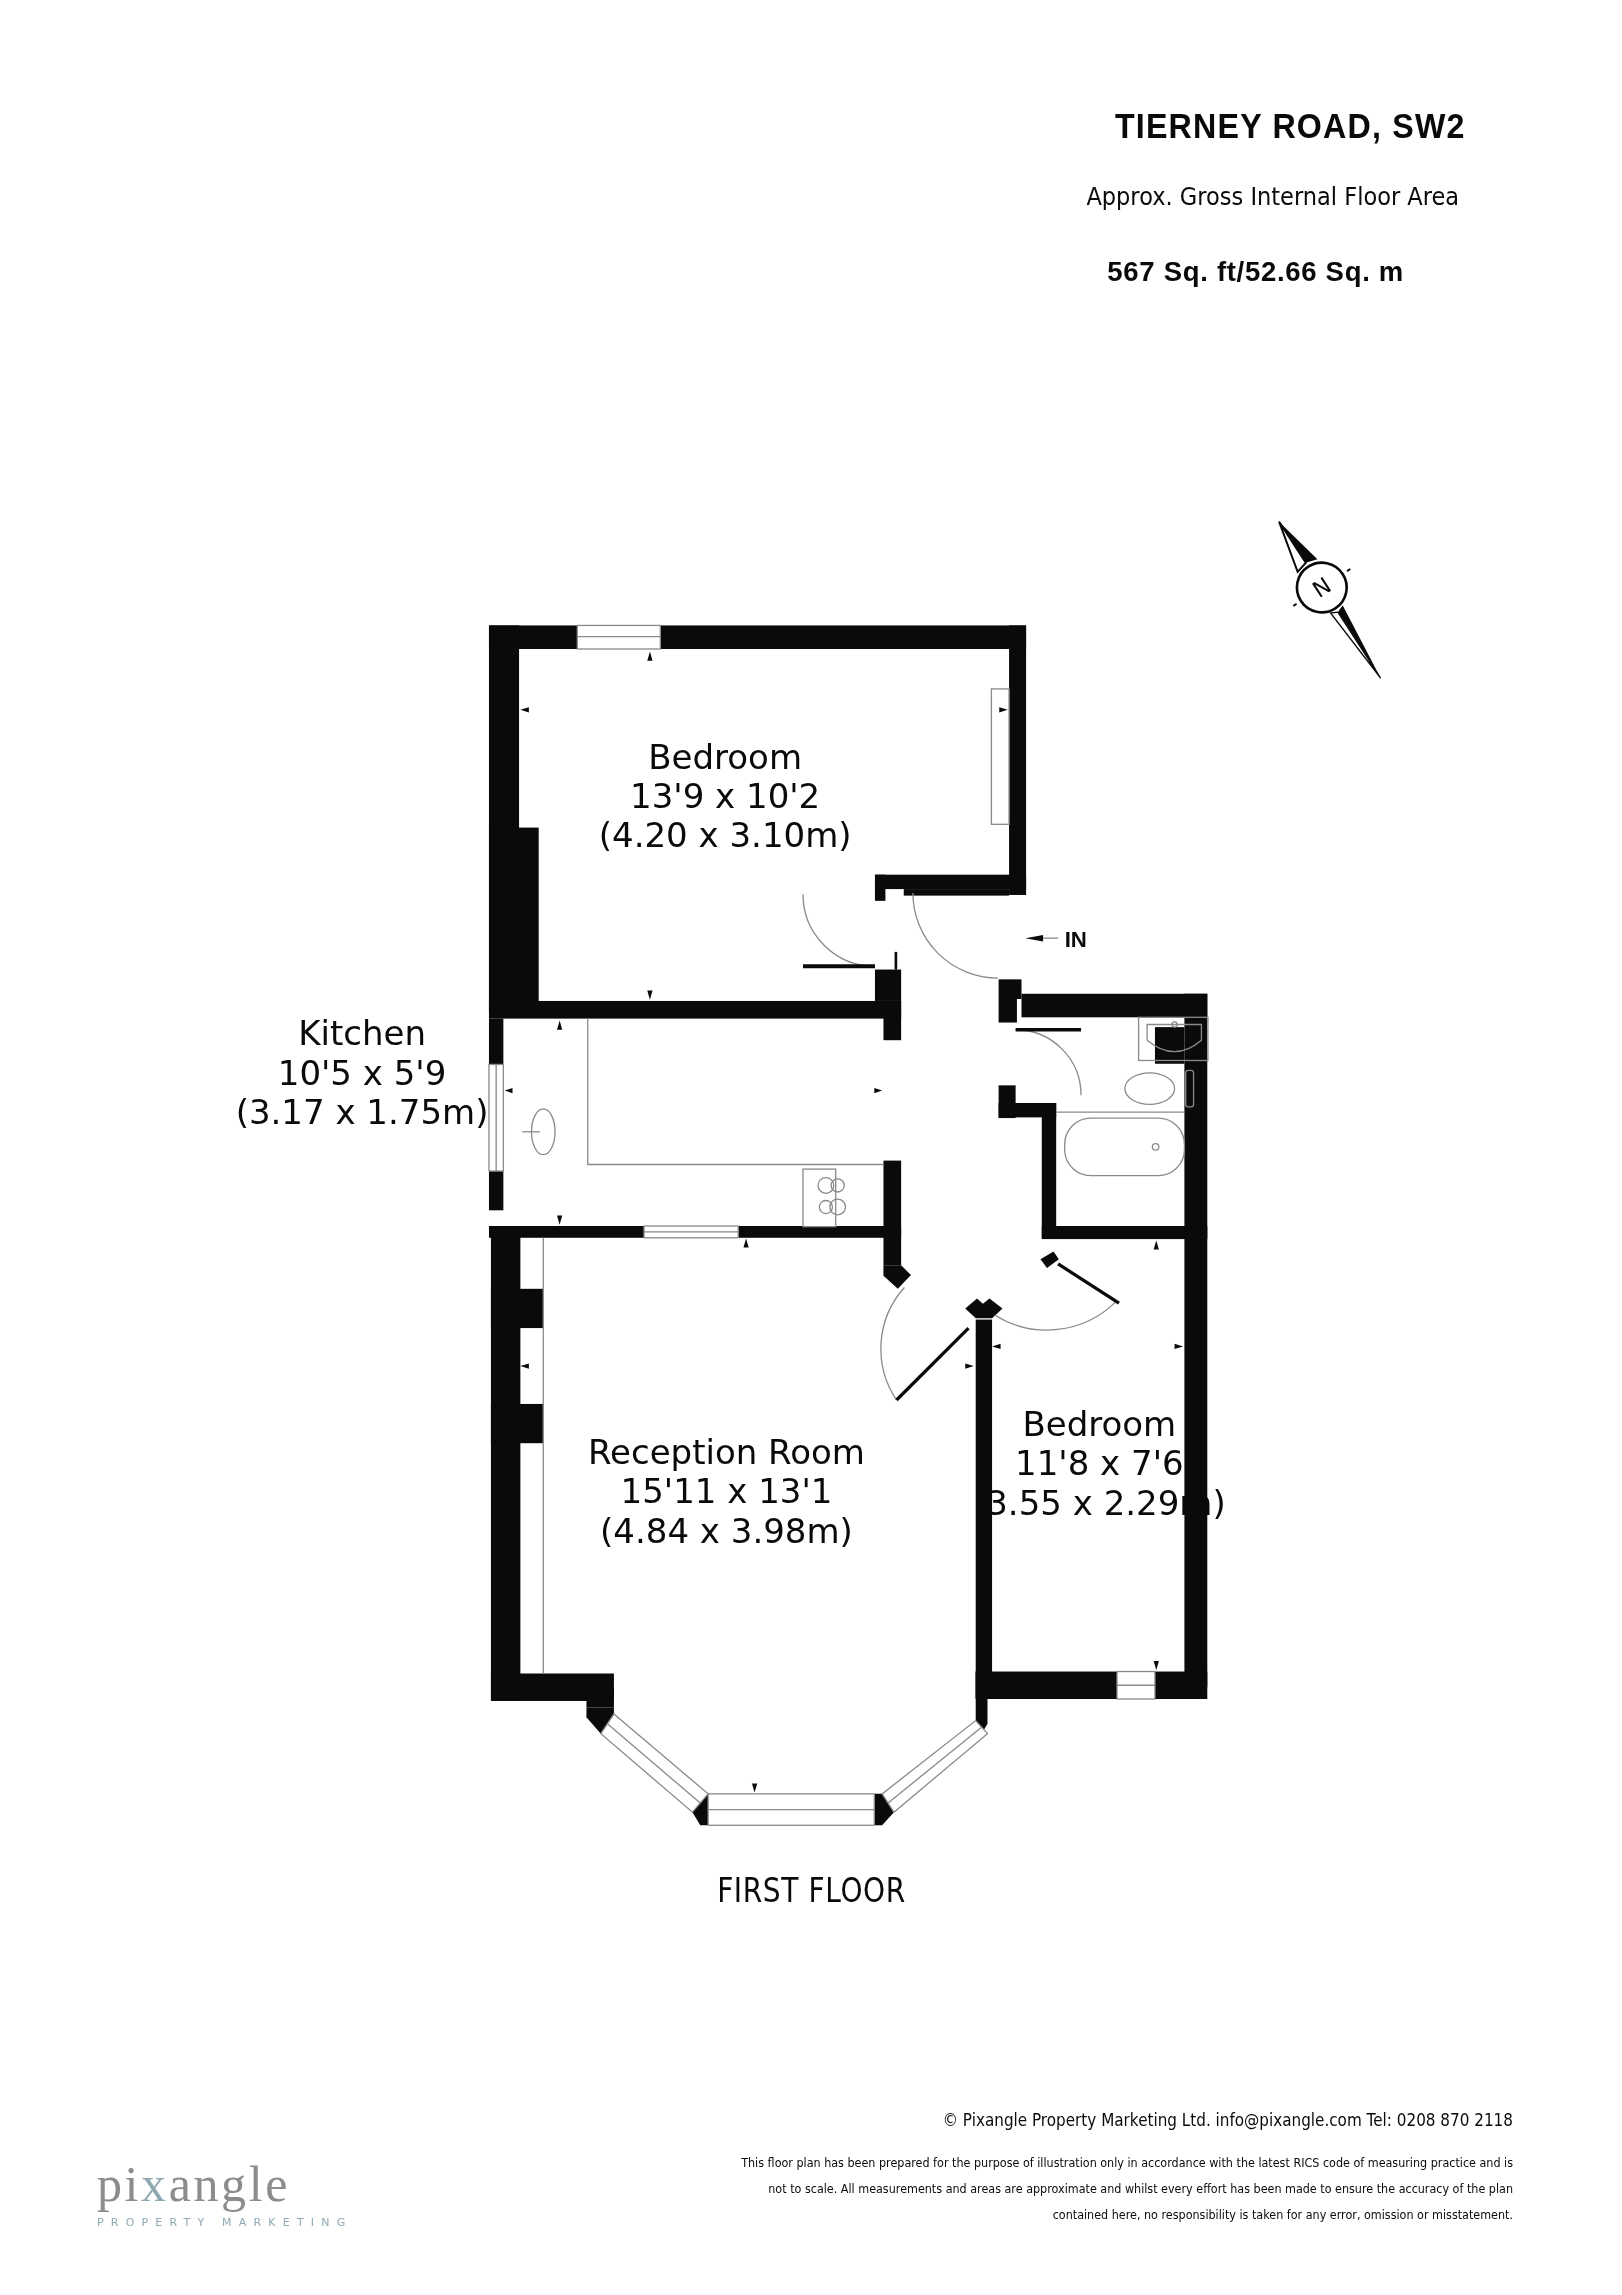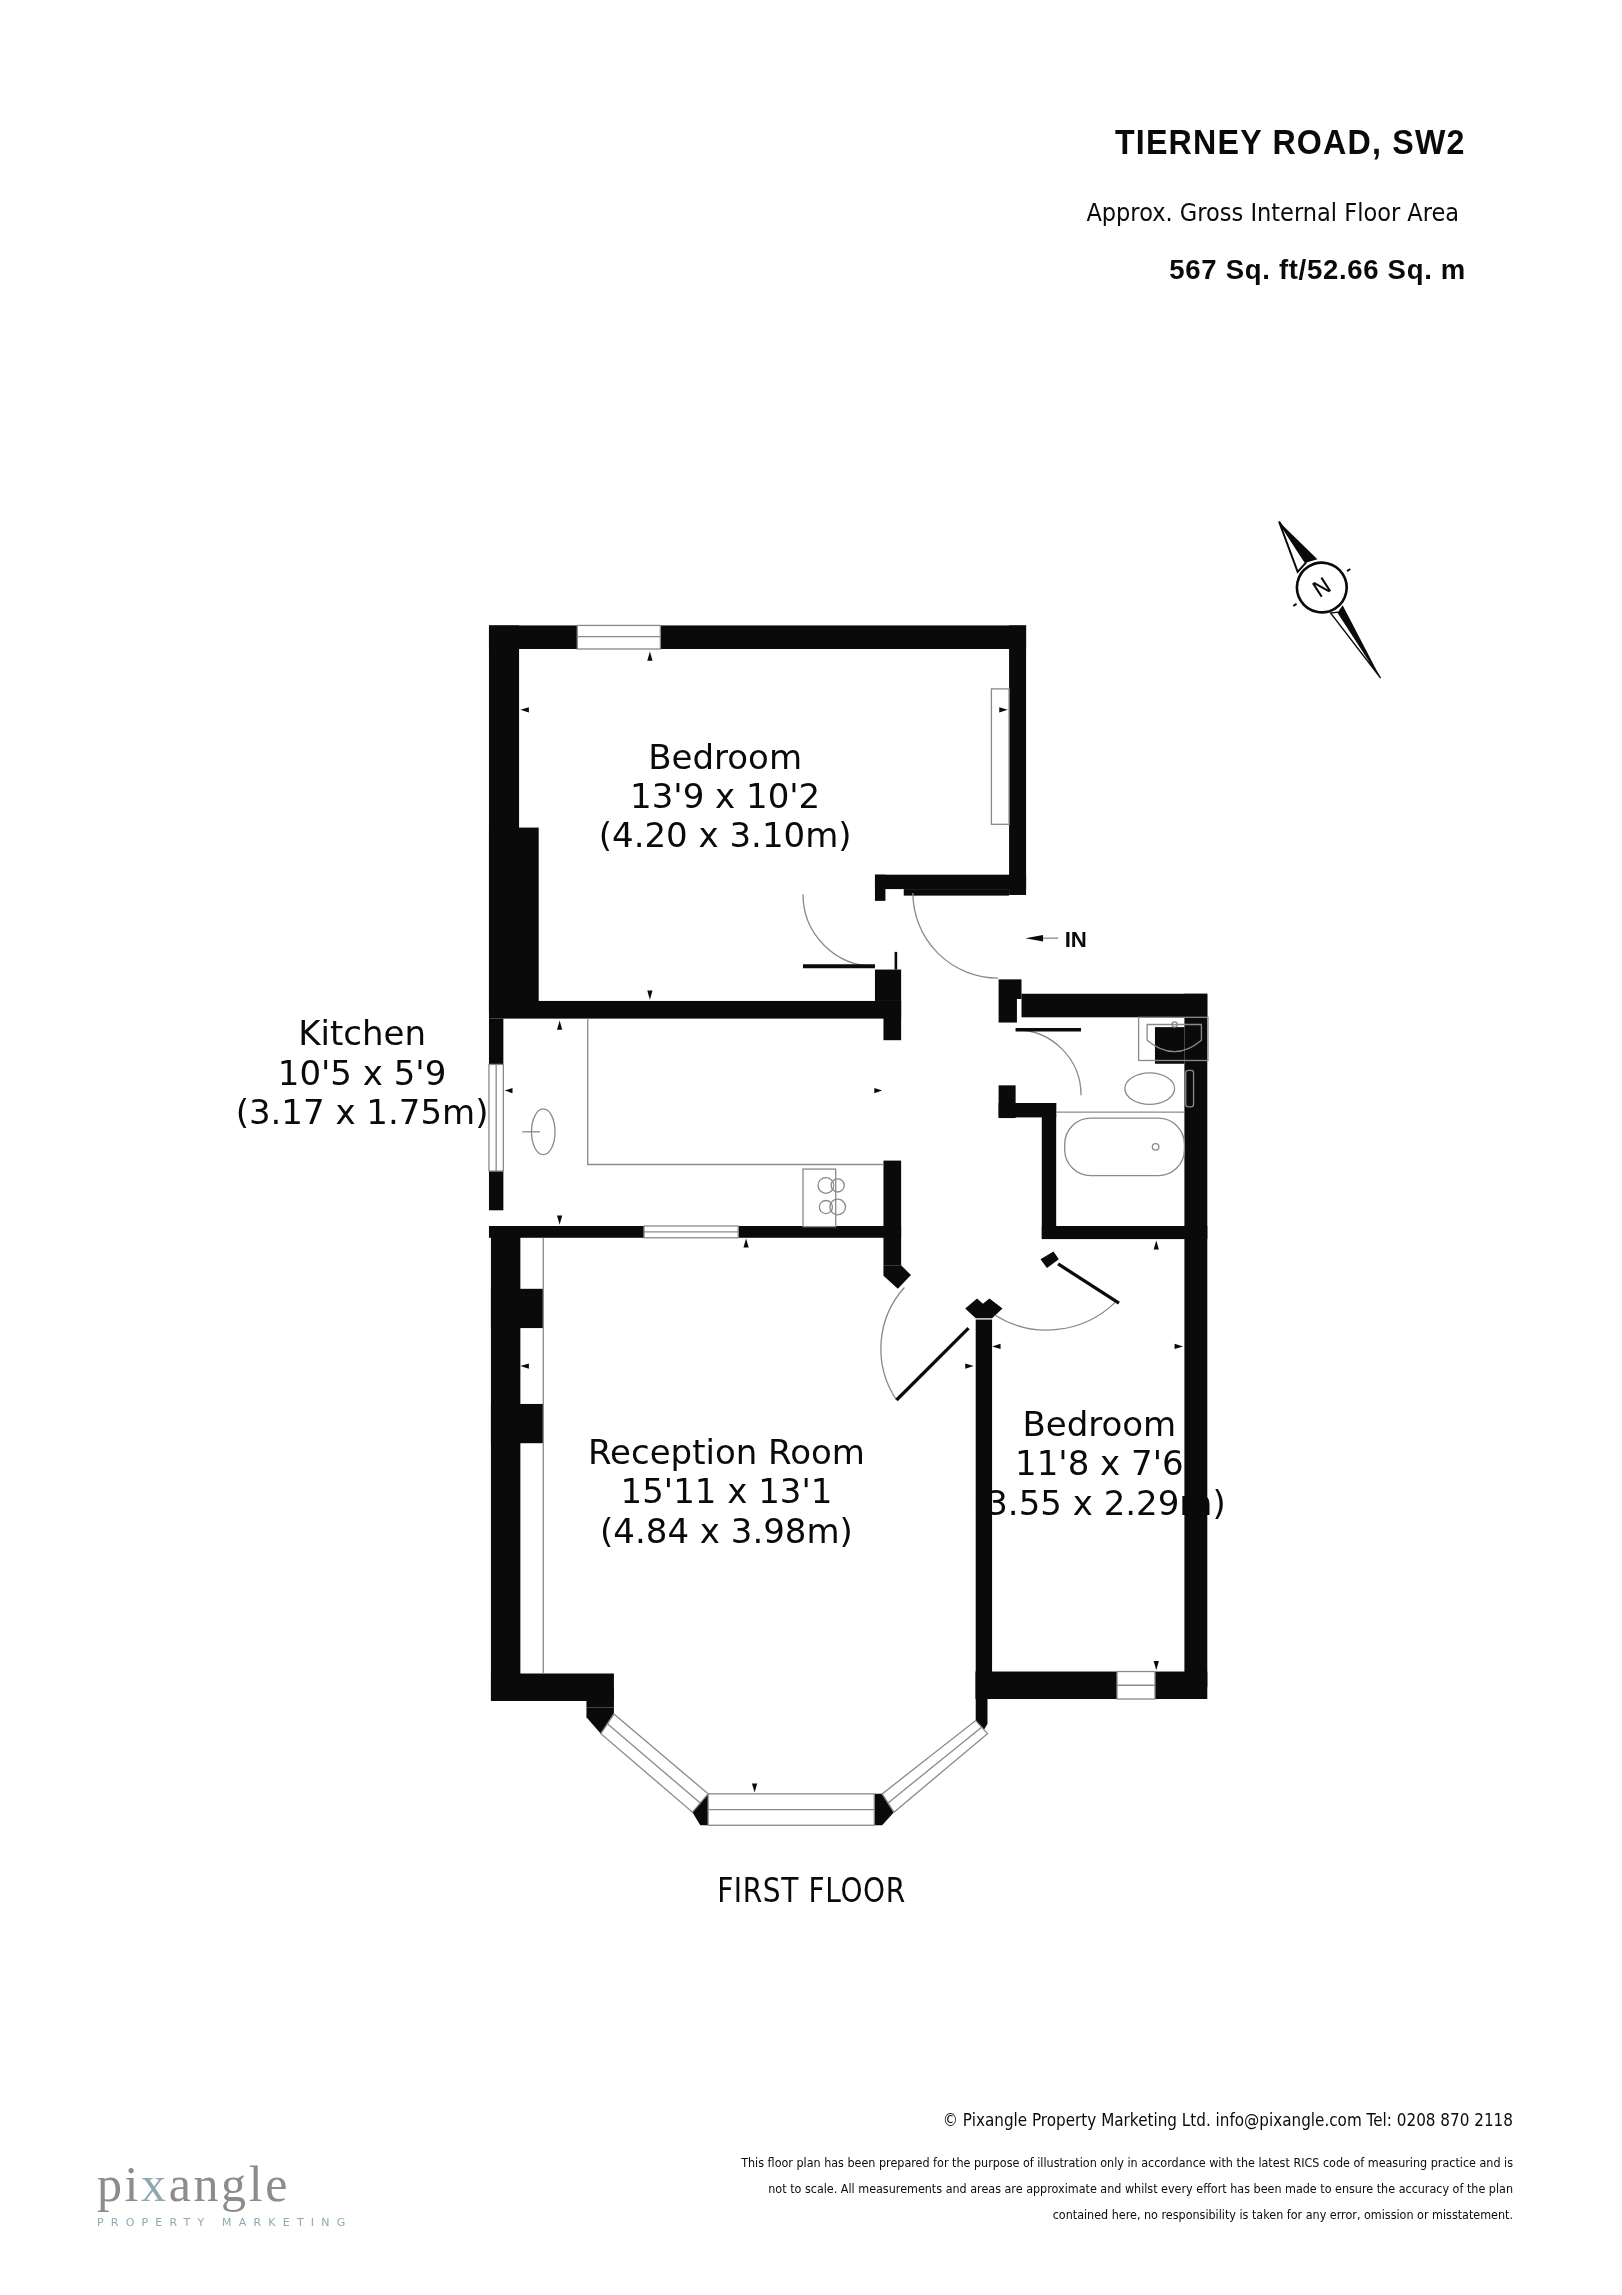--- a/index.html
+++ b/index.html
@@ -1,24 +1,24 @@
 <!DOCTYPE html>
 <html style="font-size:10.5px"><head>
 <meta charset="utf-8">
 <style>
   html, body { margin: 0; padding: 0; background: #ffffff; }
   body { width: 1623px; height: 2295px; position: relative; overflow: hidden;
          font-family: "DejaVu Sans", "Liberation Sans", sans-serif; color: #0a0a0b; }
-  .header { position: absolute; right: 157px; top: 124px; text-align: right; }
+  .header { position: absolute; right: 157px; top: 108px; text-align: right; }
   .title { font-family: "Liberation Sans", sans-serif; font-weight: bold; font-size: 35px;
            letter-spacing: 1.3px; margin: 0; line-height: 1; transform: scaleX(0.92); transform-origin: right; }
   .subtitle { font-family: "DejaVu Sans", sans-serif; font-size: 25px; margin-top: 41px;
               line-height: 1; transform: scaleX(0.9); transform-origin: right; margin-right: 6.5px; }
   .area { font-family: "Liberation Sans", sans-serif; font-weight: bold; font-size: 27.5px;
-          margin-top: 31px; line-height: 1; letter-spacing: 0.7px; }
+          margin-top: 49px; line-height: 1; letter-spacing: 0.7px; text-align: center; }
   svg.plan { position: absolute; left: 0; top: 0; }
   .room-label { font-family: "DejaVu Sans", sans-serif; font-size: 52px; fill: #0a0a0b; }
   .floor-label { position: absolute; left: 0; width: 100%; top: 1871px; text-align: center;
                  font-family: "DejaVu Sans", sans-serif; font-size: 33px; letter-spacing: 0.7px;
                  transform: scaleX(0.85); }
   .footer-copy { position: absolute; right: 110px; top: 2110px; font-size: 17.7px;
                  font-family: "DejaVu Sans", sans-serif; white-space: nowrap;
                  transform: scaleX(0.86); transform-origin: right; }
   .footer-disclaimer { position: absolute; right: 110px; top: 2150px; width: 1243px; text-align: right;
                        font-size: 13px; line-height: 26px; font-family: "DejaVu Sans", sans-serif; }

